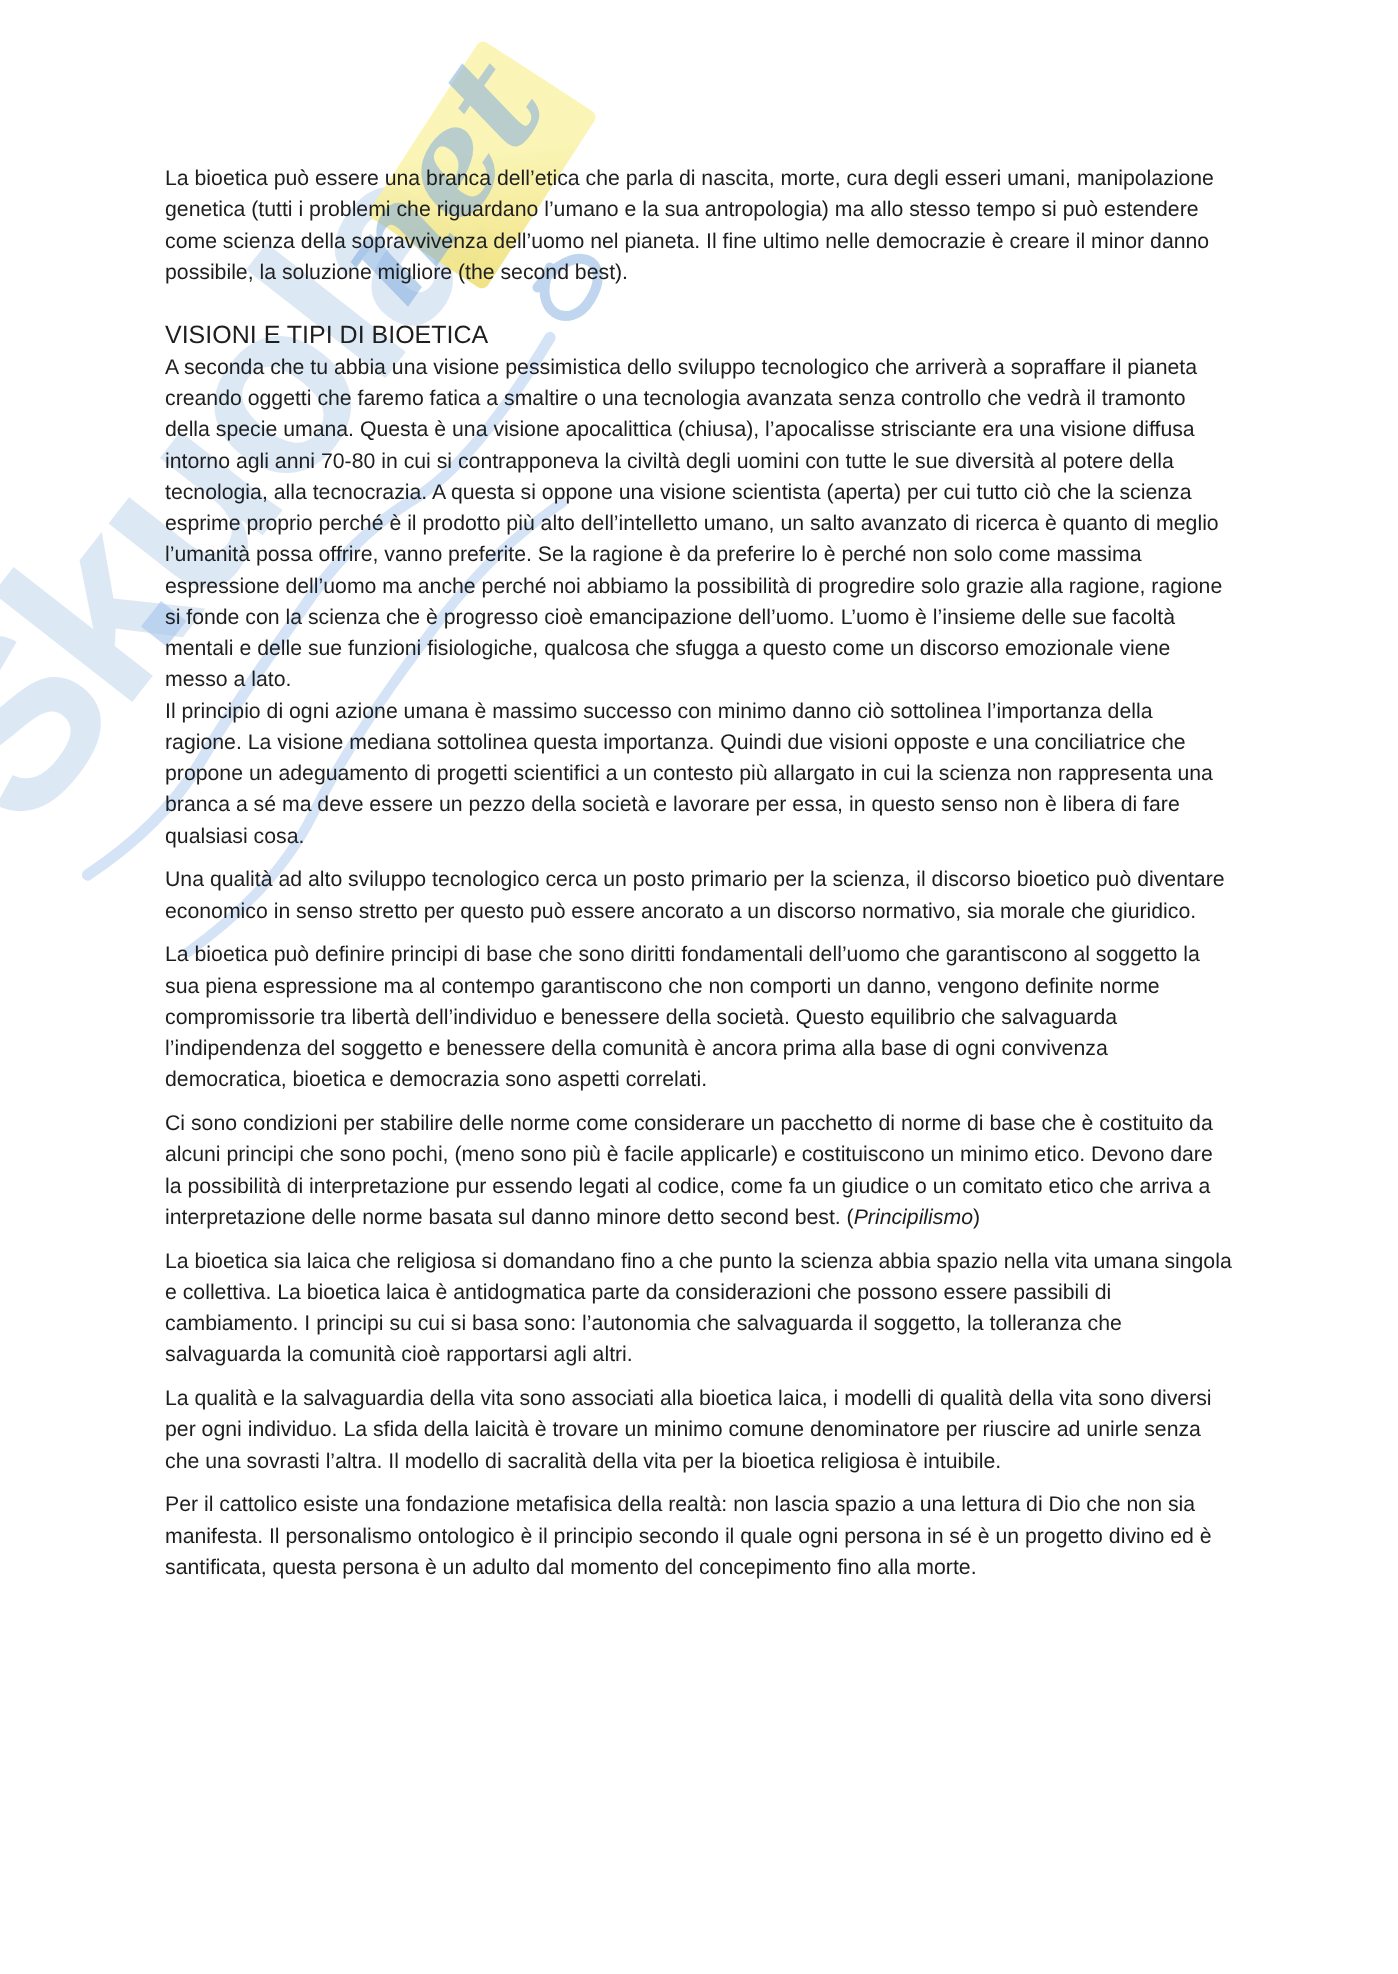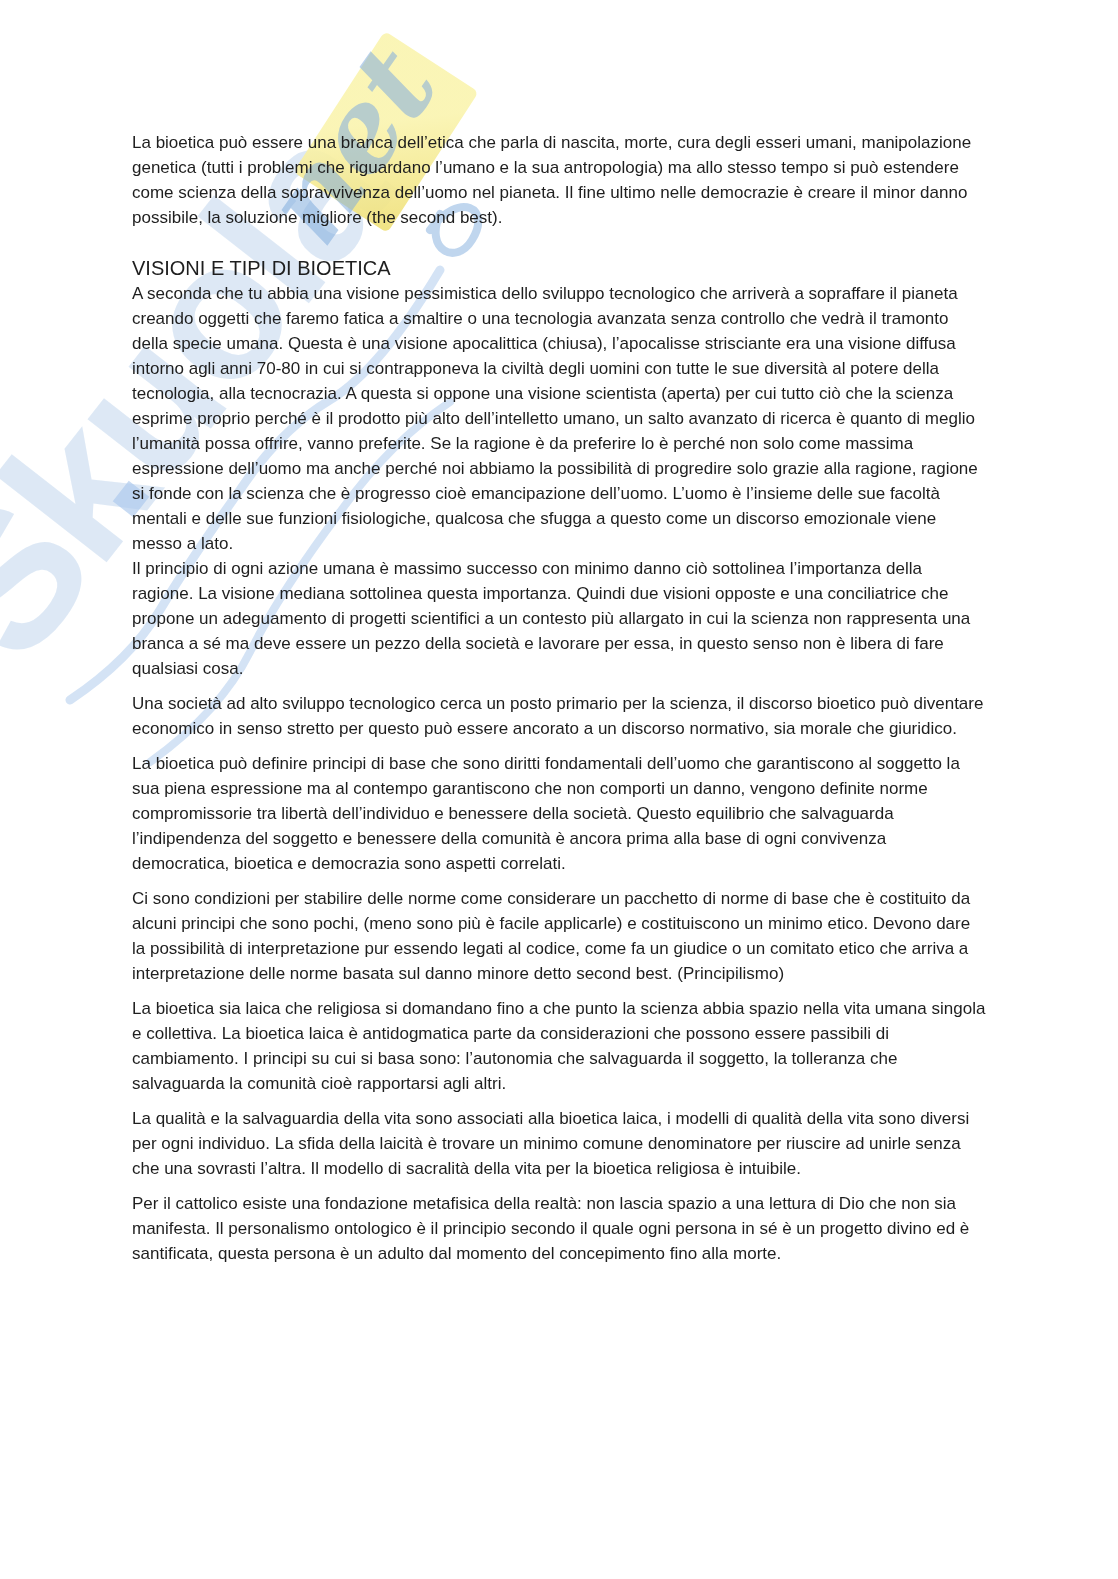--- a/index.html
+++ b/index.html
@@ -76,21 +76,21 @@
   .doc p { margin: 0 0 10px 0; white-space: pre-wrap; }
   .doc p.intro { margin-bottom: 26px; }
   .doc h2 {
     font-size: 20px;
     line-height: 25px;
     margin: 0;
     font-weight: normal;
     white-space: pre-wrap;
   }
   .doc span.b { font-weight: normal; }
-  .doc span.i { }
+  .doc span.i { font-style: italic; }
 </style>
 </head>
 <body>
 
 <div class="page" style="background: rgb(255, 255, 255);">
 
   <div class="watermark">
     <div class="wm-brand">Skuola</div>
     <div class="wm-diamond"></div>
     <svg class="wm-flourish" width="620" height="820" viewBox="0 0 620 820">
@@ -100,21 +100,21 @@
     </svg>
     <div class="wm-net">net</div>
     <div class="wm-mini-diamond"></div>
   </div>
 
   <main class="doc">
       <p class="intro"><span>La bioetica può essere una branca dell’etica che parla di nascita, morte, cura degli esseri umani, manipolazione genetica (tutti i problemi che riguardano l’umano e la sua antropologia) ma allo stesso tempo si può estendere come scienza della sopravvivenza dell’uomo nel pianeta. Il fine ultimo nelle democrazie è creare il minor danno possibile, la soluzione migliore (the second best).</span></p>
       <h2><span>VISIONI E TIPI DI BIOETICA</span></h2>
       <p><span>A seconda che tu abbia una visione pessimistica dello sviluppo tecnologico che arriverà a sopraffare il pianeta creando oggetti che faremo fatica a smaltire o una tecnologia avanzata senza controllo che vedrà il tramonto della specie umana. Questa è una </span><span class="b">visione apocalittica</span><span> (chiusa), l’apocalisse strisciante era una visione diffusa intorno agli anni 70-80 in cui si contrapponeva la civiltà degli uomini con tutte le sue diversità al potere della tecnologia, alla tecnocrazia. A questa si oppone una </span><span class="b">visione scientista</span><span> (aperta) per cui tutto ciò che la scienza esprime proprio perché è il prodotto più alto dell’intelletto umano, un salto avanzato di ricerca è quanto di meglio l’umanità possa offrire, vanno preferite. Se la ragione è da preferire lo è perché non solo come massima espressione dell’uomo ma anche perché noi abbiamo la possibilità di progredire solo grazie alla ragione, ragione si fonde con la scienza che è progresso cioè emancipazione dell’uomo. L’uomo è l’insieme delle sue facoltà mentali e delle sue funzioni fisiologiche, qualcosa che sfugga a questo come un discorso emozionale viene messo a lato.
 Il principio di ogni azione umana è massimo successo con minimo danno ciò sottolinea l’importanza della ragione. La </span><span class="b">visione mediana</span><span> sottolinea questa importanza. Quindi due visioni opposte e una conciliatrice che propone un adeguamento di progetti scientifici a un contesto più allargato in cui la scienza non rappresenta una branca a sé ma deve essere un pezzo della società e lavorare per essa, in questo senso non è libera di fare qualsiasi cosa.</span></p>
-      <p><span>Una società ad alto sviluppo tecnologico cerca un posto primario per la scienza, il discorso bioetico può diventare economico in senso stretto per questo può essere ancorato a un discorso normativo, sia morale che giuridico.</span></p>
+      <p><span>Una qualità ad alto sviluppo tecnologico cerca un posto primario per la scienza, il discorso bioetico può diventare economico in senso stretto per questo può essere ancorato a un discorso normativo, sia morale che giuridico.</span></p>
       <p><span>La bioetica può definire principi di base che sono diritti fondamentali dell’uomo che garantiscono al soggetto la sua piena espressione ma al contempo garantiscono che non comporti un danno, vengono definite norme compromissorie tra libertà dell’individuo e benessere della società. Questo equilibrio che salvaguarda l’indipendenza del soggetto e benessere della comunità è ancora prima alla base di ogni convivenza democratica, bioetica e democrazia sono aspetti correlati.</span></p>
       <p><span>Ci sono condizioni per stabilire delle norme come considerare un pacchetto di norme di base che è costituito da alcuni principi che sono pochi, (meno sono più è facile applicarle) e costituiscono un minimo etico. Devono dare la possibilità di interpretazione pur essendo legati al codice, come fa un giudice o un comitato etico che arriva a interpretazione delle norme basata sul danno minore detto second best. (</span><span class="i">Principilismo</span><span>)</span></p>
       <p><span>La bioetica sia laica che religiosa si domandano fino a che punto la scienza abbia spazio nella vita umana singola e collettiva. La bioetica laica è antidogmatica parte da considerazioni che possono essere passibili di cambiamento. I principi su cui si basa sono: l’autonomia che salvaguarda il soggetto, la tolleranza che salvaguarda la comunità cioè rapportarsi agli altri.</span></p>
       <p><span>La qualità e la salvaguardia della vita sono associati alla bioetica laica, i modelli di qualità della vita sono diversi per ogni individuo. La sfida della laicità è trovare un minimo comune denominatore per riuscire ad unirle senza che una sovrasti l’altra. Il modello di sacralità della vita per la bioetica religiosa è intuibile.</span></p>
       <p><span>Per il cattolico esiste una fondazione metafisica della realtà: non lascia spazio a una lettura di Dio che non sia manifesta. Il personalismo ontologico è il principio secondo il quale ogni persona in sé è un progetto divino ed è santificata, questa persona è un adulto dal momento del concepimento fino alla morte.</span></p>
     </main>
 
 </div>
 
 </body></html>

